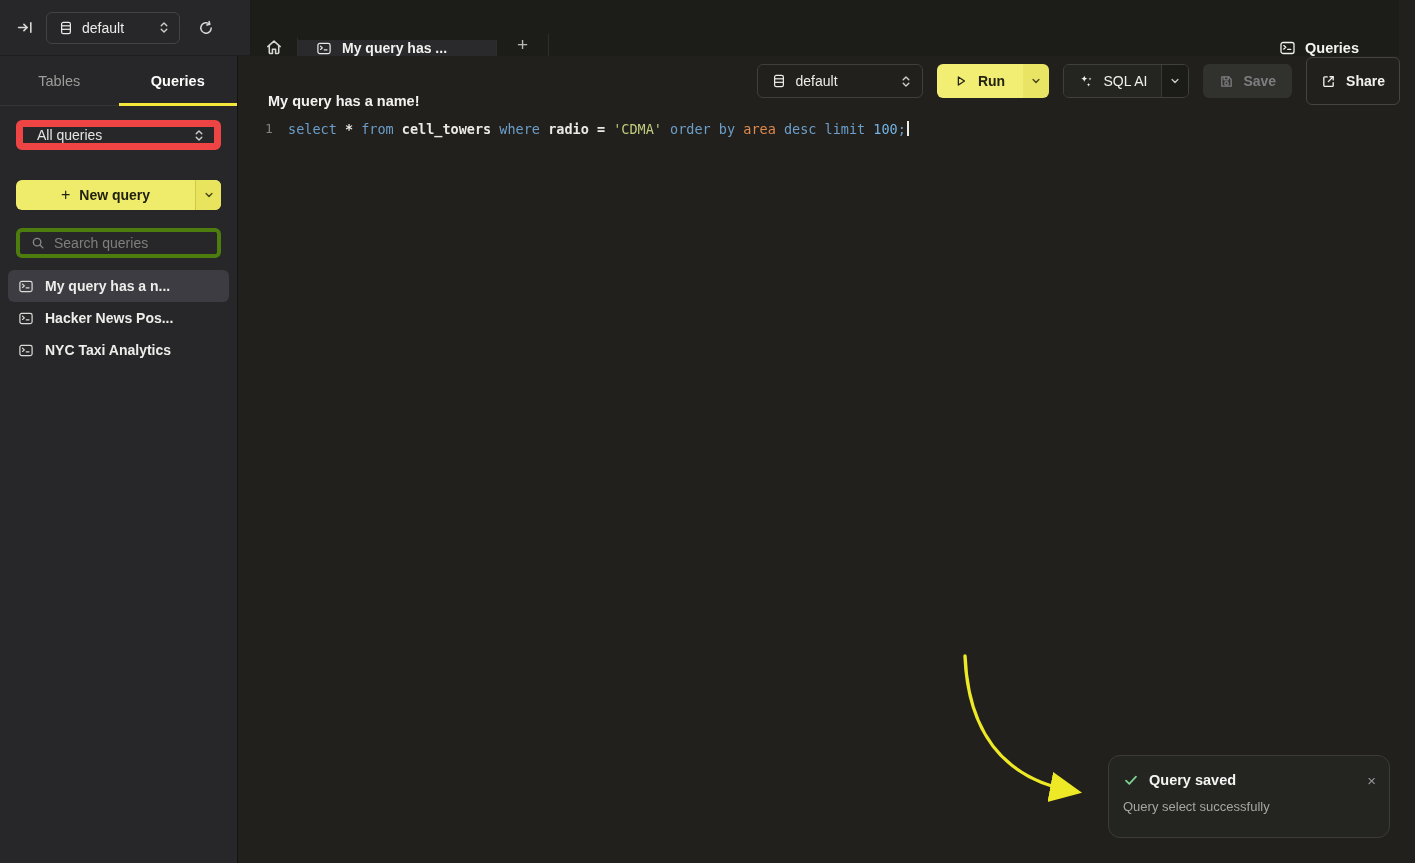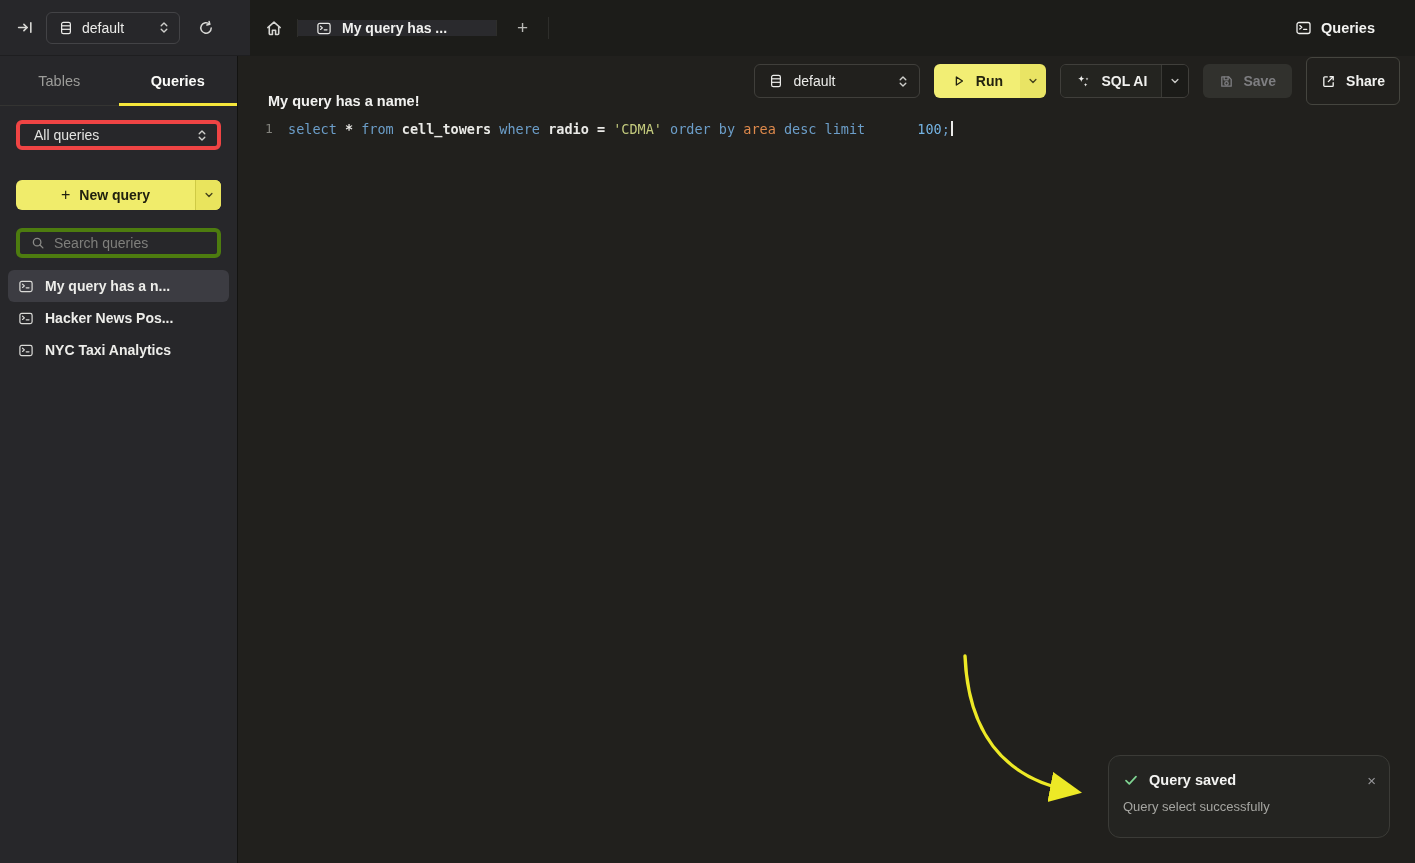--- a/index.html
+++ b/index.html
@@ -24,22 +24,22 @@
   .db-select {
     height:32px; width:134px; margin-left:4px;
     border:1px solid #434346; border-radius:6px;
     display:flex; align-items:center; gap:9px; padding:0 10px 0 12px;
     color:#ececea; cursor:pointer;
   }
   .db-select .updown { margin-left:auto; color:#cfcfcc; }
   .refresh-btn { width:34px; height:32px; margin-left:9px; }
 
   .topbar-right {
-    position:absolute; left:250px; top:0; right:0; height:56px;
-    background:#1c1c19; display:flex; align-items:center;
+    position:absolute; left:250px; top:0; right:16px; height:56px;
+    background:#1c1c19; display:flex; align-items:flex-end;
   }
   .home-btn { width:48px; border-right:1px solid #2e2e2b; color:#d6d6d3; }
   .tab-active {
     width:199px; background:#2a2a2d; border-right:1px solid #2e2e2b;
     display:flex; align-items:center; gap:10px; padding:0 18px; cursor:pointer;
   }
   .tab-active .tab-label { font-weight:600; color:#f1f1ef; white-space:nowrap; overflow:hidden; }
   .newtab-btn { width:52px; border-right:1px solid #2e2e2b; color:#b9b9b6; font-size:19px; font-weight:400; }
   .topbar-spacer { flex:1; }
   .queries-indicator { display:flex; align-items:center; gap:9px; padding-right:40px; font-weight:700; font-size:14.5px; color:#f2f2f0; }
@@ -48,21 +48,21 @@
   .sidebar {
     position:absolute; left:0; top:56px; width:238px; bottom:0;
     background:#27272a; border-right:1px solid #131311;
   }
   .sidebar-tabs { height:50px; display:flex; border-bottom:1px solid #343432; }
   .sidebar-tab { flex:1; position:relative; display:flex; align-items:center; justify-content:center; font-size:14.5px; color:#9c9c99; cursor:pointer; }
   .sidebar-tab.active { color:#fafaf8; font-weight:600; }
   .tab-underline { position:absolute; left:0; right:0; bottom:-1px; height:3px; background:#f5e63b; }
   .sidebar-body { padding:14px 16px 0; }
   .select-box {
-    height:30px; border:4px solid #ef4444; border-radius:6px;
+    height:30px; border:7px solid #ef4444; border-radius:6px;
     display:flex; align-items:center; padding:0 10px 0 14px;
     color:#e4e4e2; cursor:pointer;
   }
   .select-box .updown { margin-left:auto; color:#cfcfcc; }
   .new-query-btn {
     margin-top:30px; height:30px; border-radius:6px; overflow:hidden;
     display:flex; background:#f0ec6b; color:#21210f; cursor:pointer;
   }
   .new-query-main { flex:1; display:flex; align-items:center; justify-content:center; gap:9px; font-weight:600; }
   .new-query-plus { font-size:16px; font-weight:400; }
@@ -92,41 +92,41 @@
   .toolbar { margin-left:auto; display:flex; align-items:center; gap:14px; }
   .tb-select {
     width:166px; height:34px; border:1px solid #403f3b; border-radius:6px;
     display:flex; align-items:center; gap:10px; padding:0 11px 0 14px; cursor:pointer; color:#ececea;
   }
   .tb-select .updown { margin-left:auto; color:#cfcfcc; }
   .run-btn { display:flex; height:34px; border-radius:6px; overflow:hidden; cursor:pointer; }
   .run-main { width:86px; background:#f2ee74; color:#23230f; display:flex; align-items:center; justify-content:center; gap:10px; font-weight:600; }
   .run-caret { width:26px; background:#e9e464; display:flex; align-items:center; justify-content:center; color:#45431c; }
   .sqlai-btn { display:flex; height:34px; border:1px solid #403f3b; border-radius:6px; overflow:hidden; cursor:pointer; }
-  .sqlai-main { padding:0 14px; display:flex; align-items:center; gap:10px; font-weight:700; color:#f0f0ee; background:#242420; }
+  .sqlai-main { padding:0 14px; display:flex; align-items:center; gap:10px; font-weight:400; color:#f0f0ee; background:#242420; }
   .sqlai-caret { width:27px; background:#1b1b18; border-left:1px solid #3a3a36; display:flex; align-items:center; justify-content:center; color:#c7c7c4; }
   .save-btn {
     height:34px; padding:0 16px; border-radius:6px; background:#31312d;
     display:flex; align-items:center; gap:9px; font-weight:600; color:#7e7e81; cursor:default;
   }
   .share-btn {
     height:48px; padding:0 14px; border:1px solid #45453f; border-radius:6px;
     display:flex; align-items:center; gap:10px; font-weight:600; color:#f2f2f0; cursor:pointer;
   }
 
   
   .editor { padding-top:12px; display:flex; }
   .gutter { width:38px; text-align:left; padding-left:15px; font-family:"DejaVu Sans Mono", monospace; font-size:13px; line-height:22px; color:#82827c; user-select:none; }
   .code-line { font-family:"DejaVu Sans Mono", monospace; font-size:13.5px; line-height:22px; white-space:pre; }
   .tk-kw  { color:#6c9ec9; }
   .tk-id  { color:#e9e9e6; font-weight:700; }
   .tk-op  { color:#e9e9e6; font-weight:700; }
   .tk-str { color:#c3ca7d; }
   .tk-fn  { color:#df8a4c; }
-  .tk-num { color:#74b3e3;margin-left:44px; }
+  .tk-num { color:#74b3e3; }
   .tk-pun { color:#6c9ec9; }
   .cursor { display:inline-block; width:2px; height:15px; background:#eaeae8; vertical-align:-2px; margin-left:1px; }
 
   
   .annotation-arrow { position:absolute; left:690px; top:580px; pointer-events:none; }
 
   
   .toast {
     position:absolute; left:858px; top:699px; width:282px; height:83px;
     background:#242421; border:1px solid #3b3b37; border-radius:12px;

